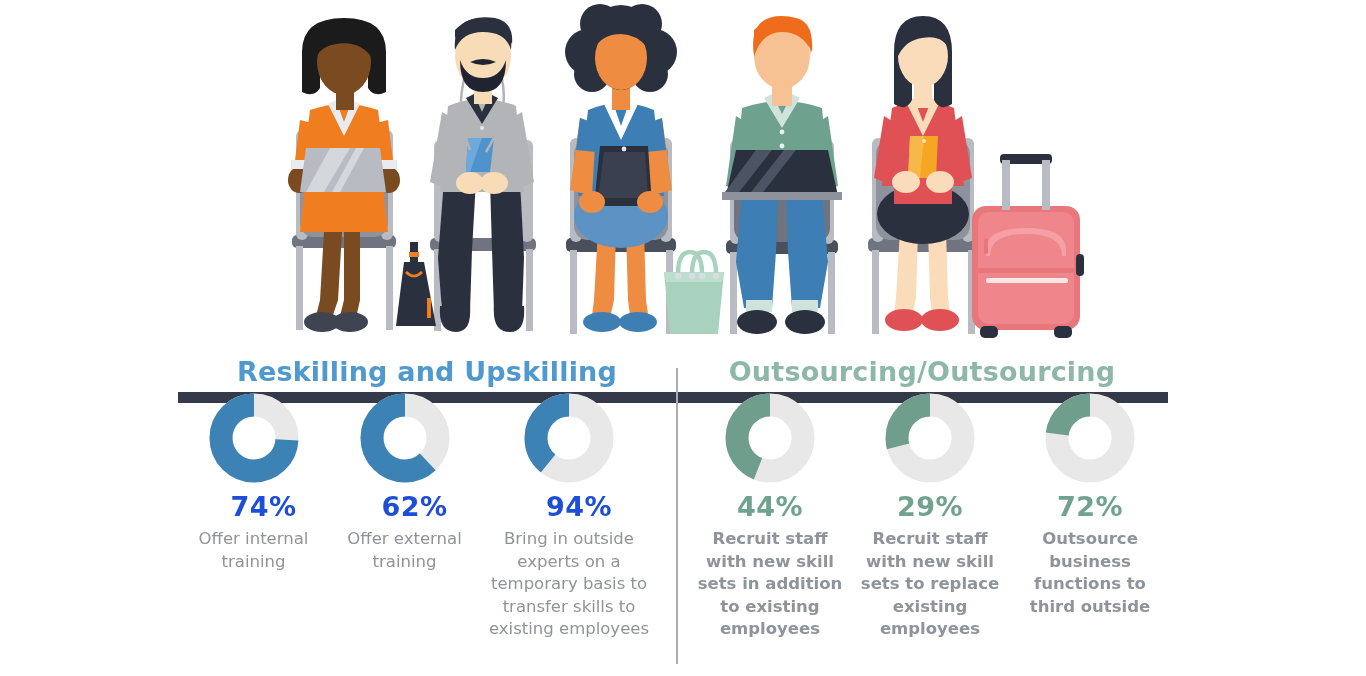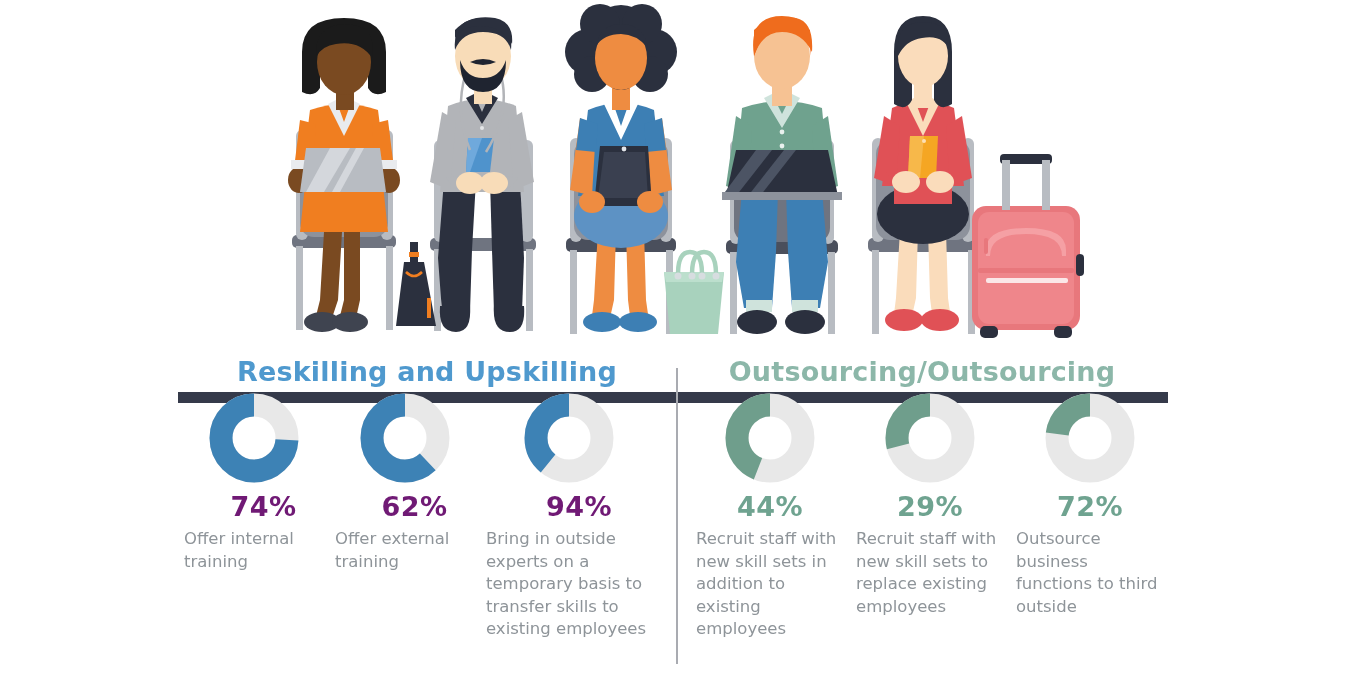--- a/index.html
+++ b/index.html
@@ -55,33 +55,33 @@
   .donut { position: relative; width: 90px; height: 90px; margin-top: 0px; }
   .donut svg { display: block; }
 
   .stat-percent {
     font-size: 27px;
     font-weight: 700;
     letter-spacing: 0.5px;
     margin-top: 10px;
     line-height: 1;
   }
-  .stat-percent.blue { color: #701a75; margin-left: 20px; }
+  .stat-percent.blue { color: #1d4ed8; margin-left: 20px; }
   .stat-percent.green { color: #6fa390; }
 
   .stat-label {
     font-size: 16.5px;
     line-height: 22.5px;
     color: #8e9499;
-    text-align: left;
+    text-align: center;
     margin-top: 8px;
     max-width: 100%;
   }
   #group-reskilling .stat-column:nth-child(3) .stat-label { max-width: 166px; }
-  #group-recruiting .stat-column .stat-label { max-width: 148px; }
+  #group-recruiting .stat-column .stat-label { max-width: 148px; font-weight: bold; }
 </style>
 </head>
 <body>
 
 <div id="root">
 
   <div class="illustration">
     <svg width="1366" height="345" viewBox="0 0 1366 345" xmlns="http://www.w3.org/2000/svg">
 
       <g>

